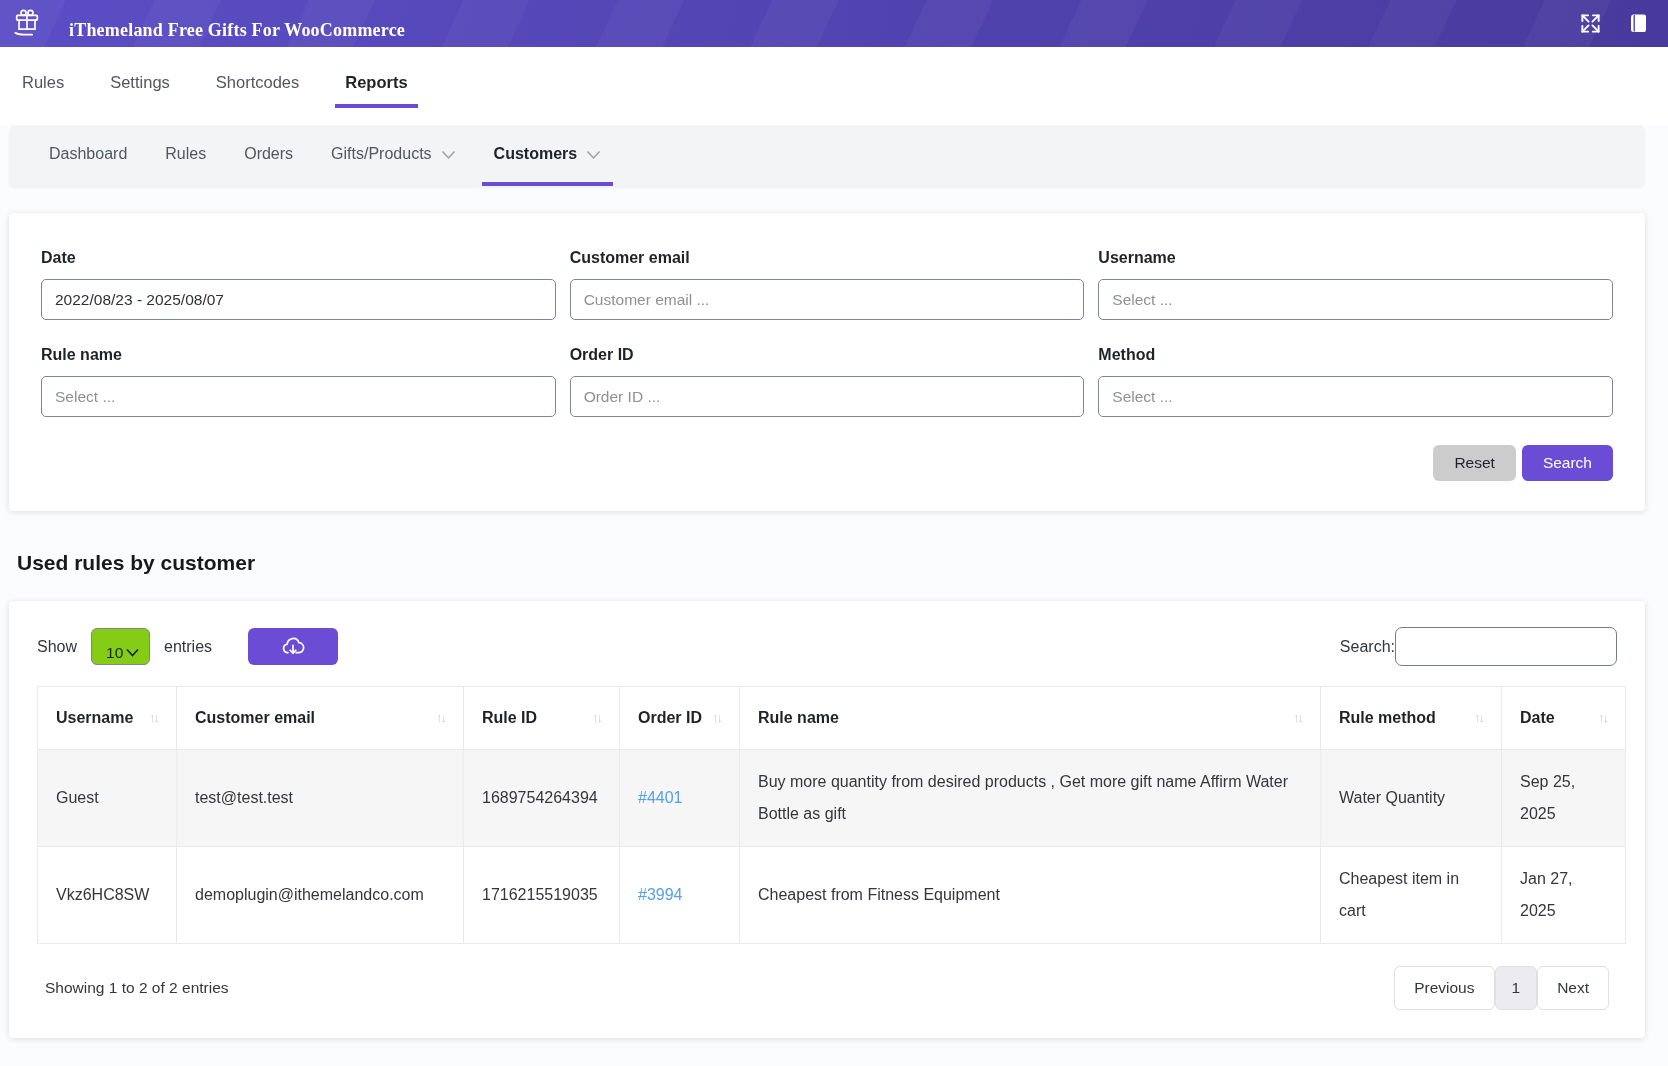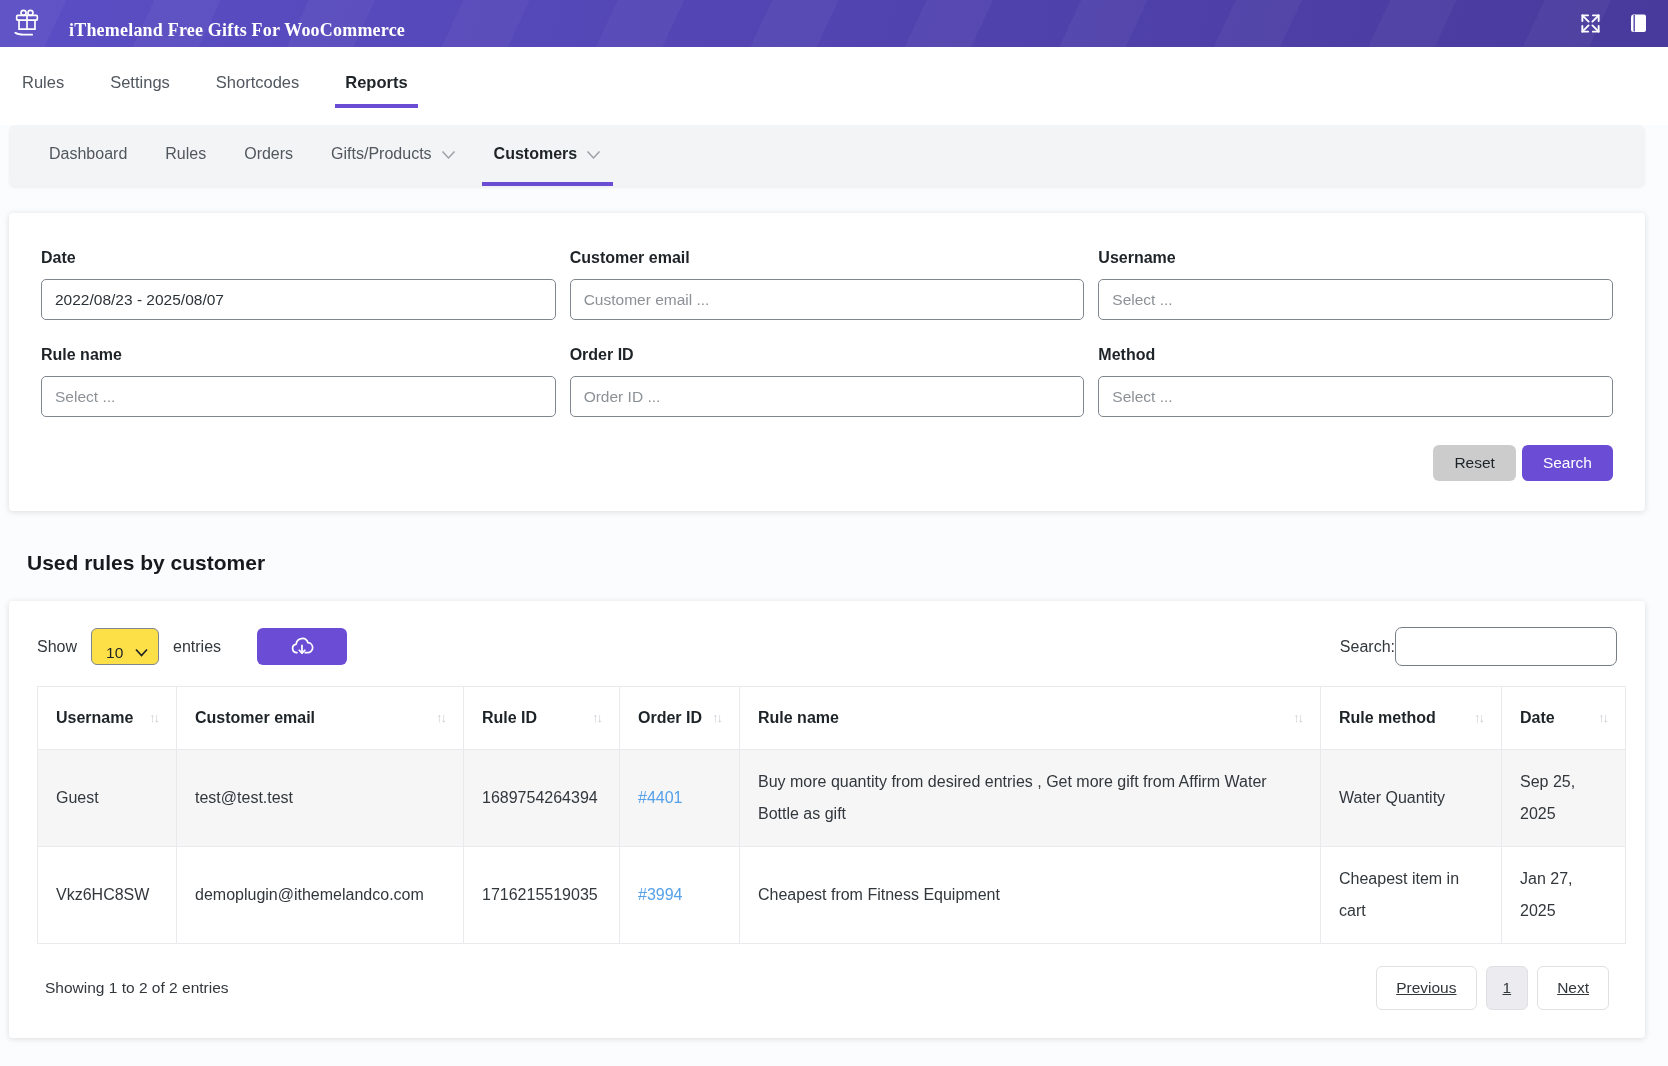--- a/index.html
+++ b/index.html
@@ -59,30 +59,30 @@
     width:100%;height:41px;border:1px solid #80868f;border-radius:5px;
     padding:0 13px;font-size:15.5px;color:#2c3338;background:#fff;outline:none;
     font-family:inherit;
   }
   .field input::placeholder{color:#8c9196;}
   .filter-actions{display:flex;justify-content:flex-end;gap:6px;margin-top:28px;}
   .btn{border:none;border-radius:6px;font-size:15.5px;padding:9px 21px;cursor:pointer;font-family:inherit;}
   .btn-reset{background:var(--reset-bg);color:#1d2327;}
   .btn-search{background:var(--accent);color:#fff;}
   
-  .section-title{margin:40px 0 26px 27px;font-size:21px;font-weight:700;color:#17191c;}
+  .section-title{margin:40px 0 26px 17px;font-size:21px;font-weight:700;color:#17191c;}
   
   .table-card{
     margin:0 23px 0 9px;background:#fff;border-radius:4px;
     box-shadow:0 1px 6px rgba(0,0,0,.13);padding:26px 28px 24px;
   }
   .table-controls{display:flex;align-items:center;justify-content:space-between;margin-bottom:20px;}
   .length-control{display:flex;align-items:center;gap:14px;font-size:16px;color:#32373c;}
   .select-box{
-    width:68px;height:37px;border:1px solid #80868f;border-radius:6px;background:#fde047;
+    width:59px;height:37px;border:1px solid #80868f;border-radius:6px;background:#84cc16;
     display:flex;align-items:center;justify-content:space-between;padding:12px 10px 0 14px;cursor:pointer;
     font-size:15.5px;color:#1d2327;
   }
   .export-btn{
     width:90px;height:37px;margin-left:22px;background:var(--accent);border:none;border-radius:6px;
     display:flex;align-items:center;justify-content:center;cursor:pointer;
   }
   .search-control{display:flex;align-items:center;font-size:16px;color:#32373c;}
   .search-control input{
     width:222px;height:39px;border:1px solid #767d86;border-radius:7px;padding:0 10px;
@@ -95,21 +95,21 @@
   td{padding:16px 18px;line-height:2.0;font-size:16px;color:#32373c;}
   .th-inner{display:flex;justify-content:space-between;align-items:flex-end;gap:6px;line-height:2.0;}
   .th-label{font-weight:700;font-size:16px;color:#1d2327;}
   .sort{font-size:13px;color:#c8ccd1;letter-spacing:-2px;white-space:nowrap;cursor:pointer;padding-bottom:3px;}
   tbody tr.odd{background:var(--stripe);}
   tbody tr.even{background:#fff;}
   td a{color:var(--link);text-decoration:none;cursor:pointer;}
   
   .table-footer{display:flex;align-items:center;justify-content:space-between;padding:22px 8px 4px 8px;}
   .summary{font-size:15.5px;color:#32373c;}
-  .pagination{display:flex;align-items:flex-end;gap:9px;text-decoration:underline;}
+  .pagination{display:flex;align-items:flex-end;}
   .page-btn{
     background:#fff;border:1px solid #e0e0e3;border-radius:6px;padding:12px 19px;
     font-size:15.5px;color:#32373c;cursor:pointer;font-family:inherit;
   }
   .page-btn.current{background:#ececf0;padding:12px 16px;}
 </style>
 </head>
 <body>
 
 <header class="topbar">
@@ -294,21 +294,21 @@
             </div>
           </th>
       </tr>
     </thead>
     <tbody>
       <tr class="odd">
         <td>Guest</td>
         <td>test@test.test</td>
         <td>1689754264394</td>
         <td><a>#4401</a></td>
-        <td>Buy more quantity from desired entries , Get more gift from Affirm Water Bottle as gift</td>
+        <td>Buy more quantity from desired products , Get more gift name Affirm Water Bottle as gift</td>
         <td>Water Quantity</td>
         <td>Sep 25, 2025</td>
       </tr>
       <tr class="even">
         <td>Vkz6HC8SW</td>
         <td>demoplugin@ithemelandco.com</td>
         <td>1716215519035</td>
         <td><a>#3994</a></td>
         <td>Cheapest from Fitness Equipment</td>
         <td>Cheapest item in cart</td>

